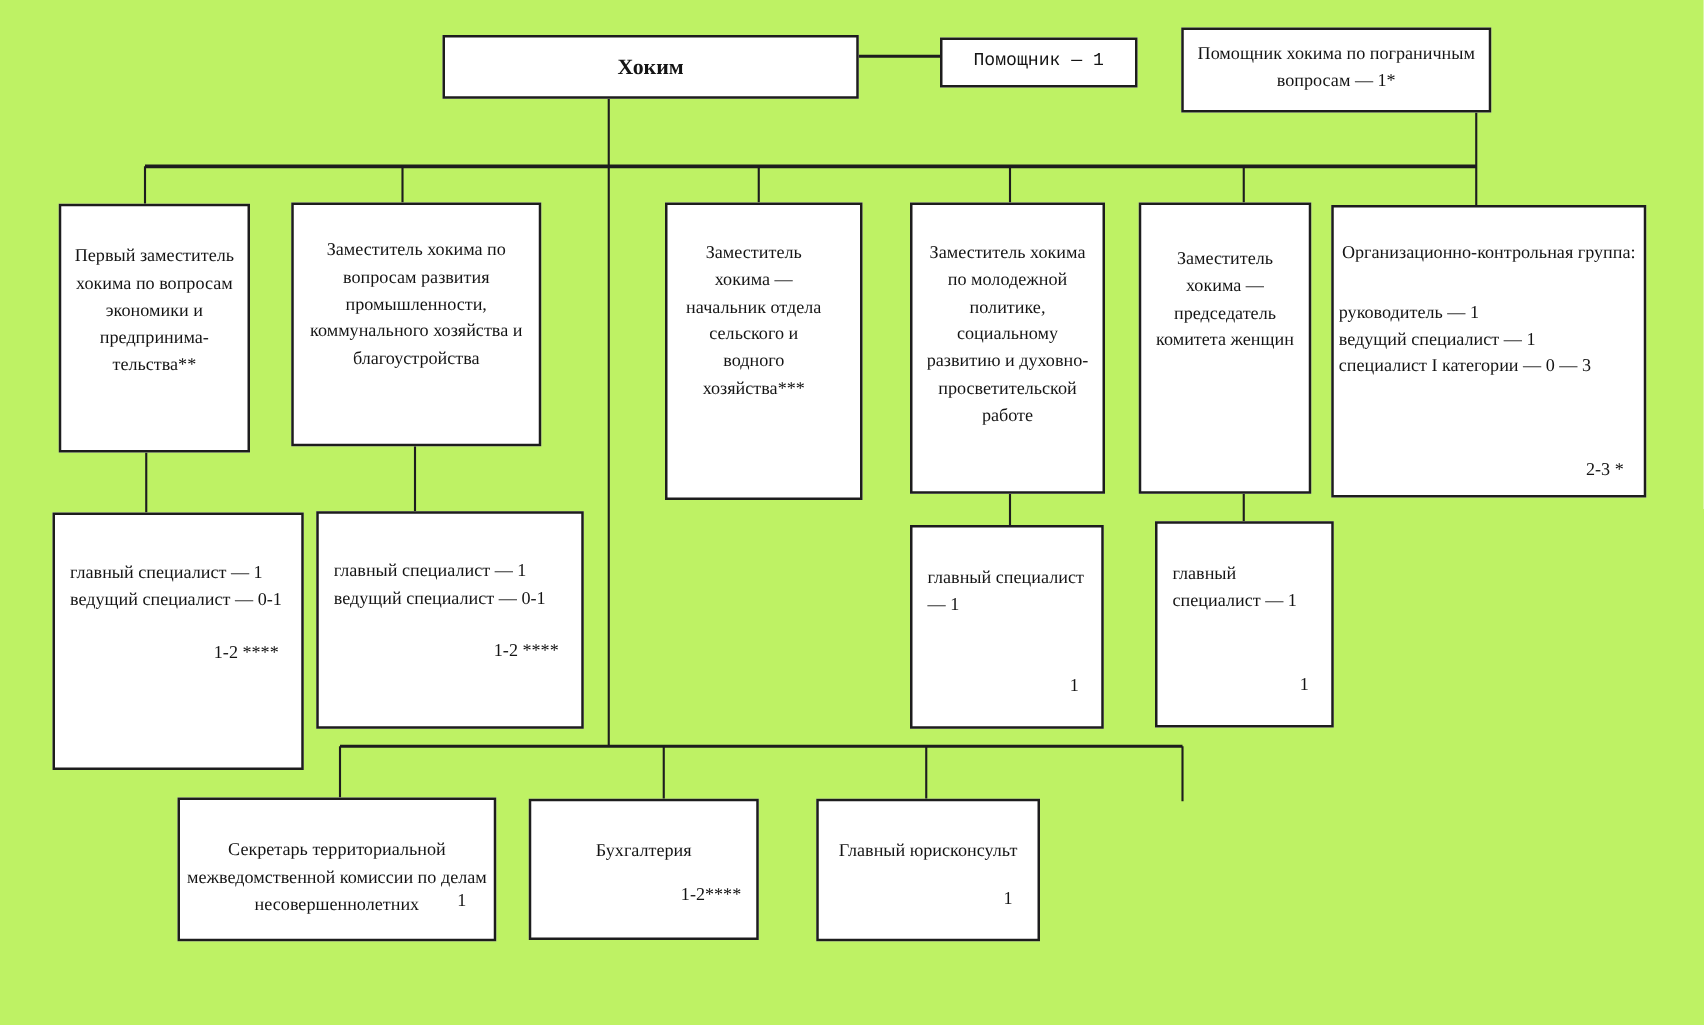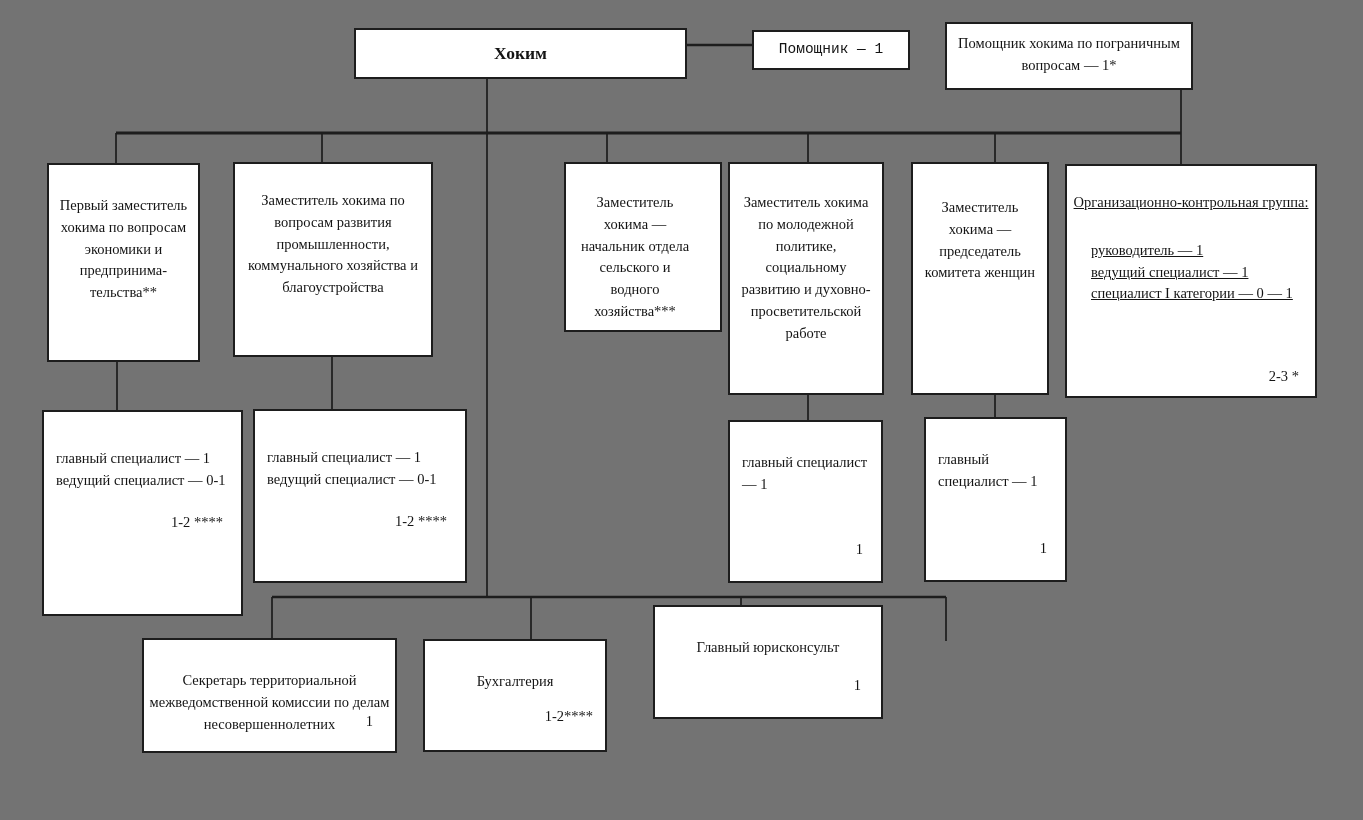--- a/index.html
+++ b/index.html
@@ -1,19 +1,19 @@
 <!DOCTYPE html>
 <html><head>
 <meta charset="utf-8">
 <style>
   html,body{margin:0;padding:0;background:#fff;}
   .canvas{
     position:relative;
     width:1363px;height:820px;
-    background:#737373;
+    background:#bef264;
     font-family:"Liberation Serif","DejaVu Serif",serif;
     color:#141414;
     overflow:hidden;
   }
   svg.wires{position:absolute;left:0;top:0;z-index:0;}
   svg.wires line{stroke:#1d1d1d;}
   .ln-thick{stroke-width:3px;}
   .ln-mid{stroke-width:2.4px;}
   .ln-thin{stroke-width:1.7px;}
 
@@ -28,43 +28,43 @@
   }
   .center{text-align:center;}
   .flexmid{display:flex;align-items:center;justify-content:center;}
 
   .hokim{left:354px;top:28px;width:333px;height:51px;font-size:17.5px;font-weight:bold;}
   .assistant{left:752px;top:30px;width:158px;height:40px;font-family:Liberation Mono, monospace;}
   .border-assistant{left:945px;top:22px;width:248px;height:68px;padding-top:9px;}
 
   .dep1{left:47px;top:163px;width:153px;height:199px;padding:30px 8px 0 8px;}
   .dep2{left:233px;top:162px;width:200px;height:195px;padding:26px 8px 0 8px;}
-  .dep3{left:532px;top:162px;width:158px;height:170px;padding:28px 24px 0 8px;margin-left:32px;}
+  .dep3{left:532px;top:162px;width:158px;height:238px;padding:28px 24px 0 8px;}
   .dep4{left:728px;top:162px;width:156px;height:233px;padding:28px 8px 0 8px;}
   .dep5{left:911px;top:162px;width:138px;height:233px;padding:33px 8px 0 8px;}
 
-  .orgc{left:1065px;top:164px;width:252px;height:234px;padding-top:26px;text-decoration:underline;}
-  .orgc .staff-list{margin-top:26px;padding-left:24px;text-align:left;}
+  .orgc{left:1065px;top:164px;width:252px;height:234px;padding-top:26px;}
+  .orgc .staff-list{margin-top:26px;padding-left:4px;text-align:left;}
   .orgc .total{position:absolute;right:16px;bottom:8px;}
 
   .staffbox{padding:36px 10px 0 12px;}
   .staff1{left:42px;top:410px;width:201px;height:206px;}
   .staff2{left:253px;top:409px;width:214px;height:174px;}
   .staff4{left:728px;top:420px;width:155px;height:163px;padding-top:30px;}
   .staff5{left:924px;top:417px;width:143px;height:165px;padding-top:30px;}
   .staff1 .total,.staff2 .total{position:absolute;top:100px;right:18px;}
   .staff4 .total,.staff5 .total{position:absolute;bottom:20px;right:18px;}
 
   .bu{padding-top:30px;}
   .bu .total{position:absolute;bottom:20px;right:20px;}
   .bu1{left:142px;top:638px;width:255px;height:115px;}
   .bu1 .total{bottom:18px;right:22px;}
   .bu2{left:423px;top:639px;width:184px;height:113px;}
   .bu2 .total{bottom:22px;right:12px;}
-  .bu3{left:653px;top:605px;width:230px;height:114px;}
+  .bu3{left:653px;top:639px;width:179px;height:114px;}
   .bu4{left:875px;top:641px;width:187px;height:112px;}
   .bu4 .total{bottom:24px;right:18px;}
 </style>
 </head>
 <body>
 
 <div class="canvas">
 
   <svg class="wires" width="1363" height="820" aria-hidden="true">
 
@@ -125,21 +125,21 @@
 
   <div class="node dep5 center">
     <span>Заместитель хокима — председатель комитета женщин</span>
   </div>
 
   <div class="node orgc center">
     <div>Организационно-контрольная группа:</div>
     <div class="staff-list">
       <div>руководитель — 1</div>
       <div>ведущий специалист — 1</div>
-      <div>специалист I категории — 0 — 1</div>
+      <div>специалист I категории — 0 — 3</div>
     </div>
     <div class="total">2-3 *</div>
   </div>
 
   <div class="node staffbox staff1">
     <div>главный специалист — 1</div>
     <div>ведущий специалист — 0-1</div>
     <div class="total">1-2 ****</div>
   </div>
 

